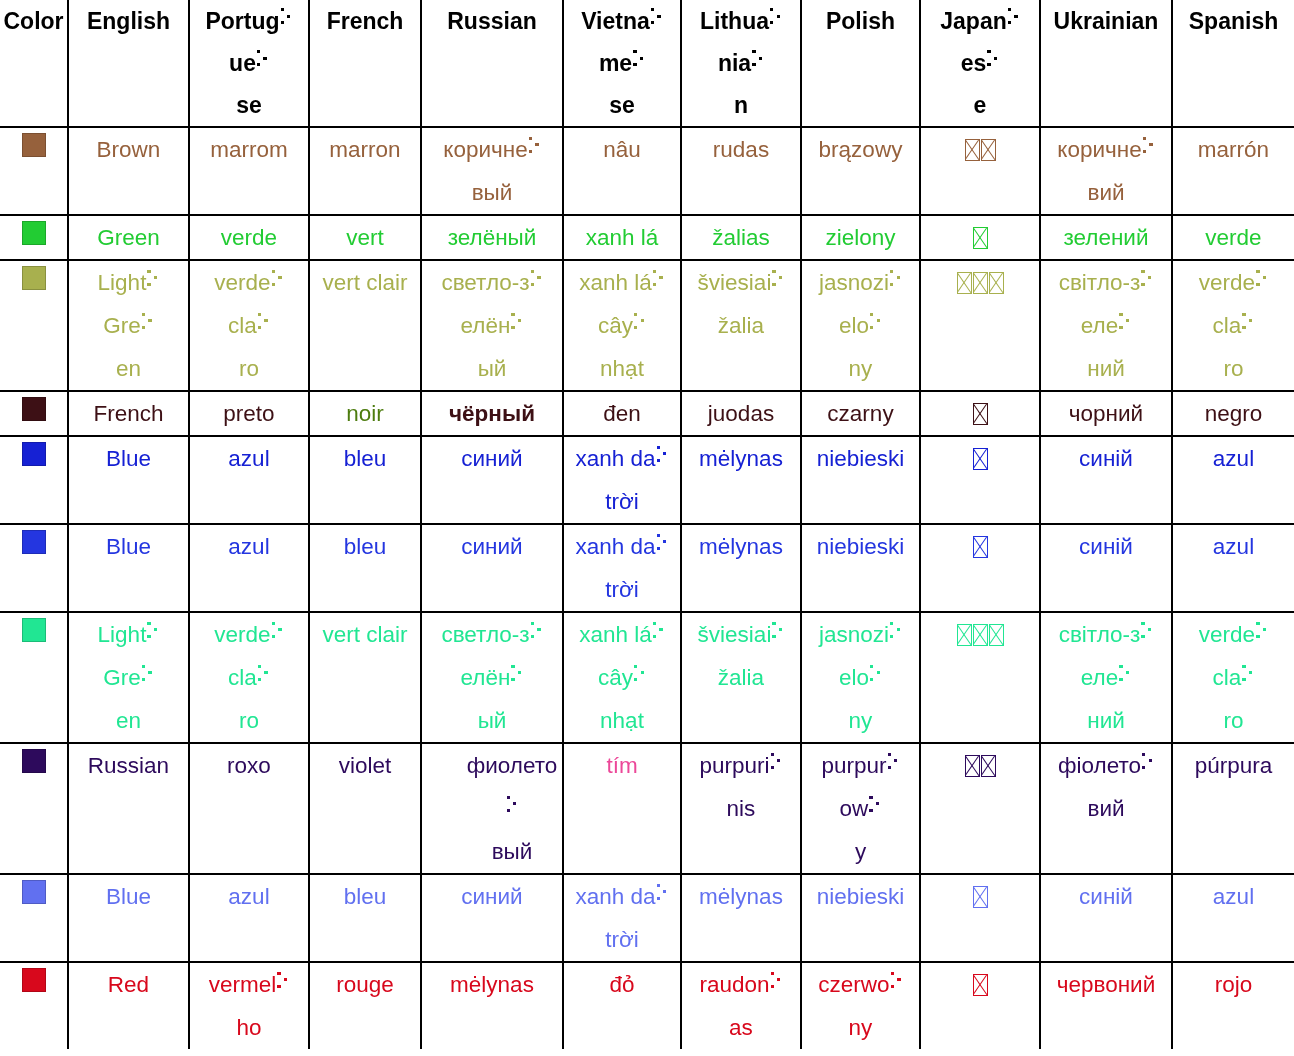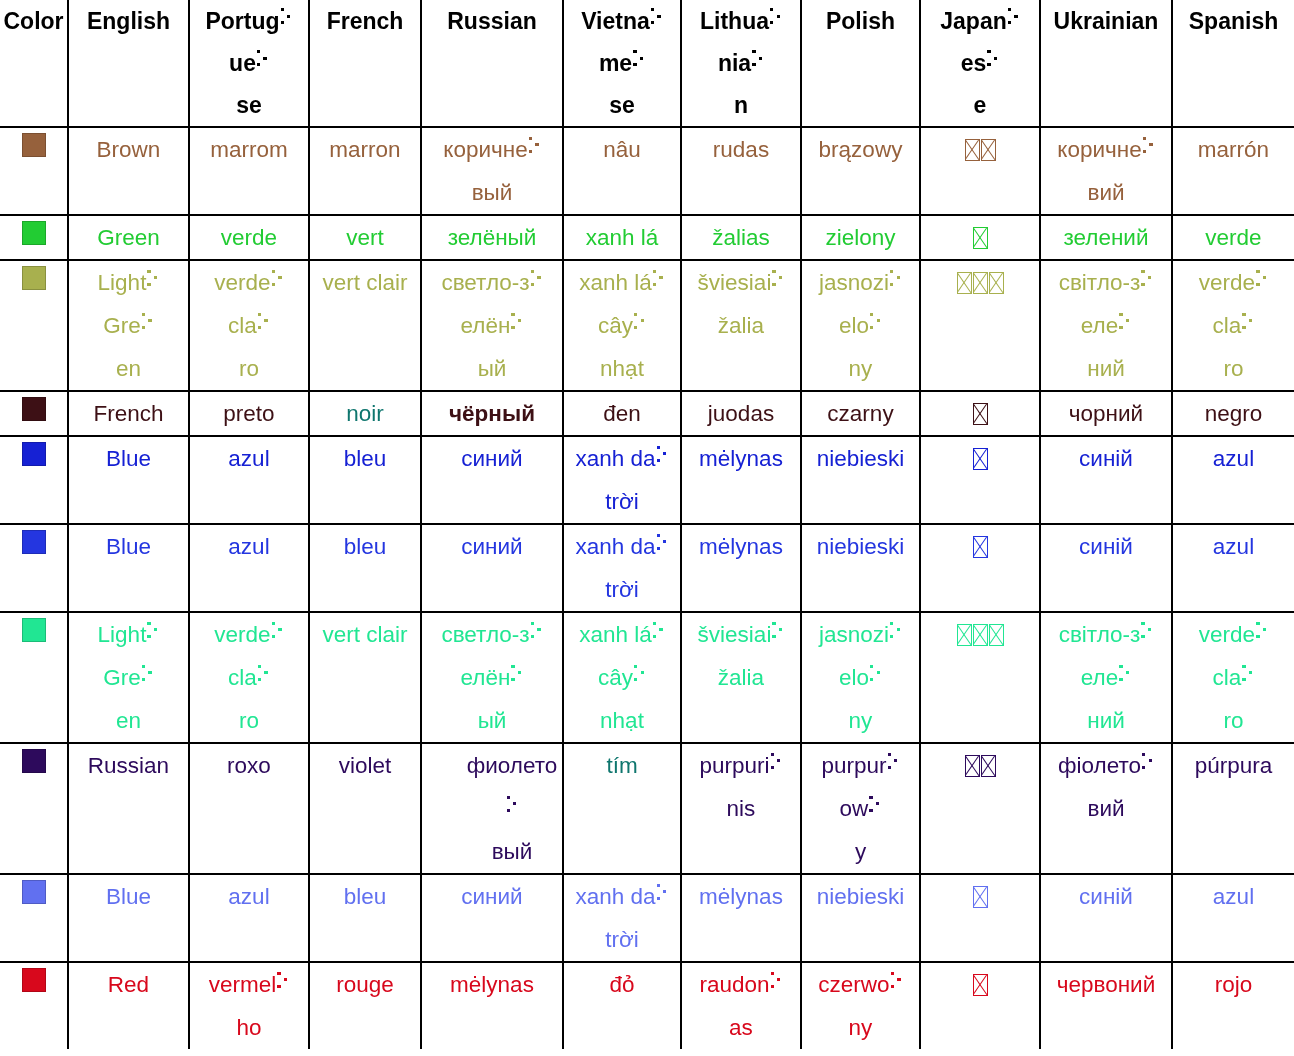--- a/index.html
+++ b/index.html
@@ -254,21 +254,21 @@
         <td style="color: rgb(168, 176, 78);">
           <div>verde<span class="hyph"><i class="d1"></i><i class="d2"></i><i class="d3"></i></span></div>
           <div>cla<span class="hyph"><i class="d1"></i><i class="d2"></i><i class="d3"></i></span></div>
           <div>ro</div>
         </td>
       </tr>
       <tr>
         <td class="swatch-cell"><span class="swatch" style="background: rgb(61, 16, 21);"></span></td>
         <td style="color: rgb(61, 16, 21);">French</td>
         <td style="color: rgb(61, 16, 21);">preto</td>
-        <td style="color: #0f766e;">noir</td>
+        <td style="color: #4d7c0f;">noir</td>
         <td style="color: rgb(61, 16, 21); font-weight: bold;">чёрный</td>
         <td style="color: rgb(61, 16, 21);">đen</td>
         <td style="color: rgb(61, 16, 21);">juodas</td>
         <td style="color: rgb(61, 16, 21);">czarny</td>
         <td style="color: rgb(61, 16, 21);"><span class="tofu-run"><span class="tofu"></span></span></td>
         <td style="color: rgb(61, 16, 21);">чорний</td>
         <td style="color: rgb(61, 16, 21);">negro</td>
       </tr>
       <tr>
         <td class="swatch-cell"><span class="swatch" style="background: rgb(22, 33, 212);"></span></td>
@@ -348,21 +348,21 @@
       </tr>
       <tr>
         <td class="swatch-cell"><span class="swatch" style="background: rgb(45, 10, 92);"></span></td>
         <td style="color: rgb(45, 10, 92);">Russian</td>
         <td style="color: rgb(45, 10, 92); margin-left: 28px;">roxo</td>
         <td style="color: rgb(45, 10, 92);">violet</td>
         <td style="color: rgb(45, 10, 92); padding-left: 40px;">
           <div>фиолето<span class="hyph"><i class="d1"></i><i class="d2"></i><i class="d3"></i></span></div>
           <div>вый</div>
         </td>
-        <td style="color: #0f766e;">tím</td>
+        <td style="color: #ec4899;">tím</td>
         <td style="color: rgb(45, 10, 92);">
           <div>purpuri<span class="hyph"><i class="d1"></i><i class="d2"></i><i class="d3"></i></span></div>
           <div>nis</div>
         </td>
         <td style="color: rgb(45, 10, 92);">
           <div>purpur<span class="hyph"><i class="d1"></i><i class="d2"></i><i class="d3"></i></span></div>
           <div>ow<span class="hyph"><i class="d1"></i><i class="d2"></i><i class="d3"></i></span></div>
           <div>y</div>
         </td>
         <td style="color: rgb(45, 10, 92);"><span class="tofu-run"><span class="tofu"></span><span class="tofu"></span></span></td>

